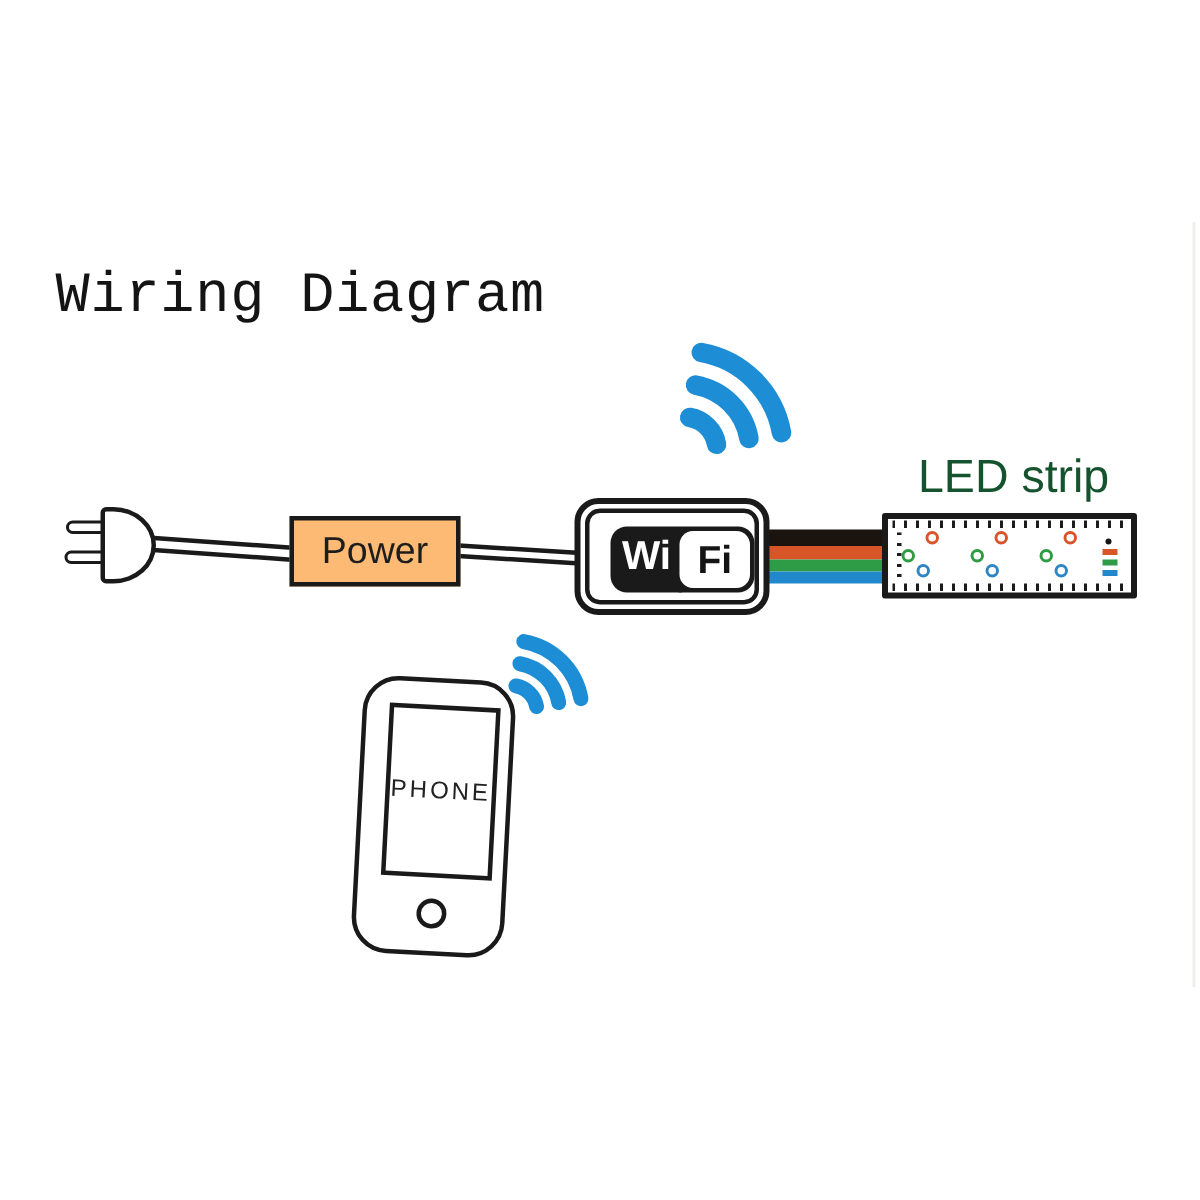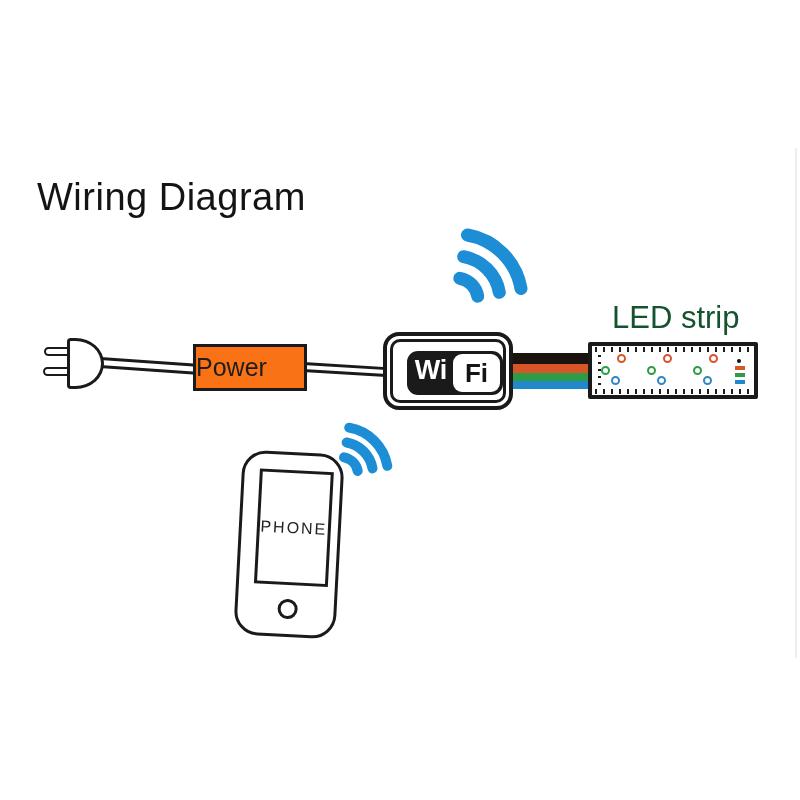--- a/index.html
+++ b/index.html
@@ -6,21 +6,21 @@
   html,body { background:#ffffff; }
   #scene {
     position:relative; width:800px; height:800px; background:#ffffff;
     font-family:"Liberation Sans", sans-serif; overflow:hidden;
   }
   .abs { position:absolute; }
 
   
   #title {
     left:37px; top:176px;
-    font-family:Liberation Sans, sans-serif;
+    font-family:Liberation Mono, monospace;
     font-size:38px; color:#141414; letter-spacing:0.5px;
   }
 
   
   #plug { left:42px; top:336px; width:72px; height:60px; }
   .prong { background:#fff; border:2.5px solid var(--outline); }
   #prong-top    { left:2px; top:11px; width:27px; height:9px; border-radius:5px 1px 1px 5px; }
   #prong-bottom { left:1px; top:31px; width:28px; height:9px; border-radius:5px 1px 1px 5px; }
   #plug-body {
     left:25px; top:2px; width:37px; height:51px; background:#fff; z-index:2;
@@ -31,23 +31,23 @@
   
   .cable {
     background:#fff; border-top:3px solid var(--outline); border-bottom:3px solid var(--outline);
     transform-origin:left center; z-index:1;
   }
   #cable-plug  { left:100px; top:357px; width:97px; height:11px; transform:rotate(4deg); }
   #cable-power { left:303px; top:362px; width:92px; height:10px; transform:rotate(3.5deg); }
 
   
   #power-box {
-    left:193px; top:344px; width:114px; height:47px; background:#f97316; z-index:2;
+    left:193px; top:344px; width:114px; height:47px; background:#fdba74; z-index:2;
     border:3px solid var(--outline);
-    display:flex; align-items:center; 
+    display:flex; align-items:center; justify-content:center;
   }
   #power-box span { font-size:25px; color:#1d1d1d; }
 
   
   #wifi-box {
     left:383px; top:332px; width:130px; height:78px; background:#fff; z-index:3;
     border:4px solid var(--outline); border-radius:16px;
   }
   #wifi-box-inner { left:3px; top:3px; right:3px; bottom:3px; border:3px solid var(--outline); border-radius:10px; }
   #wifi-pill { left:14px; top:9px; width:96px; height:44px; background:var(--outline); border-radius:11px; }

